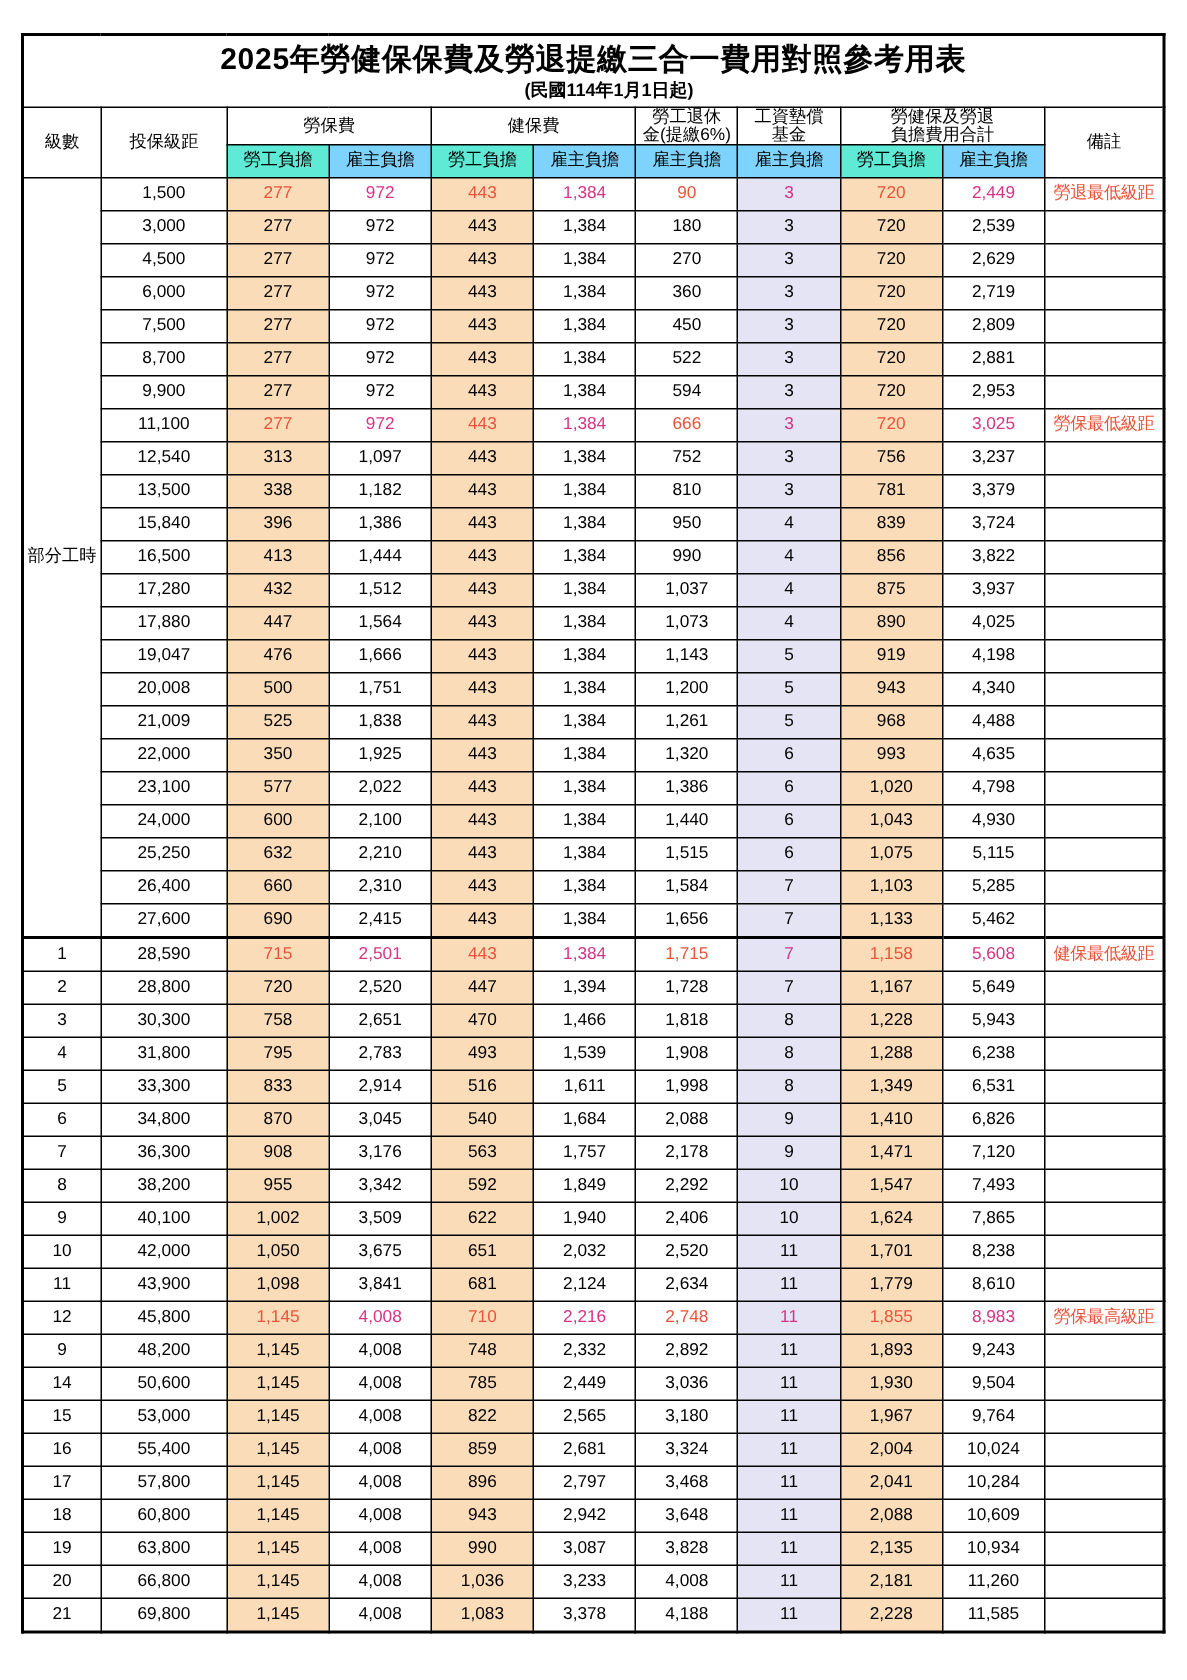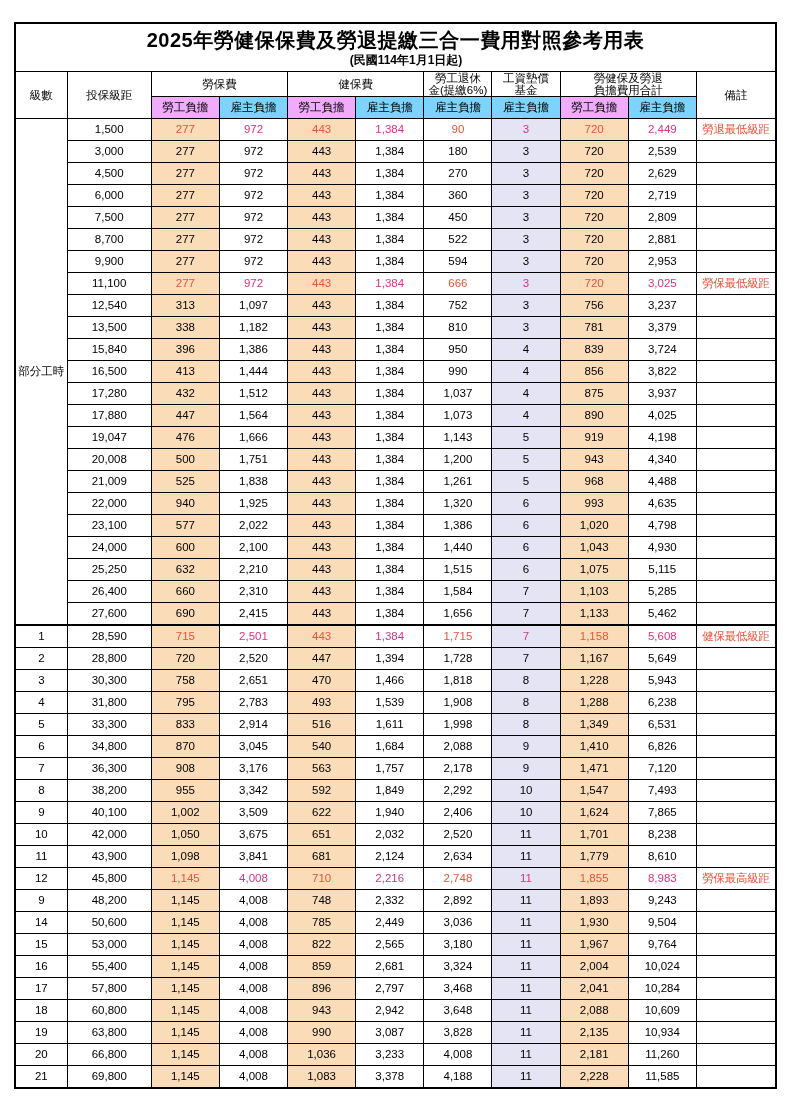--- a/index.html
+++ b/index.html
@@ -50,21 +50,21 @@
   
   .hdr{
     font-size:12px;
     height:24px;
   }
   .hdr-small{
     font-size:10.5px;
     line-height:1.15;
   }
   .hdr-orange{
-    background:#f0abfc;
+    background:#5eead4;
     font-size:11px;
     height:19px;
   }
   .hdr-plain{
     background:#7dd3fc;
     font-size:11px;
     height:19px;
   }
   
   .c-orange{background:#fbdcb9;}
@@ -347,21 +347,21 @@
           <td class="c-orange">443</td>
           <td class="c-white">1,384</td>
           <td class="c-white">1,261</td>
           <td class="c-blue">5</td>
           <td class="c-orange">968</td>
           <td class="c-white">4,488</td>
           <td class="note"></td>
         </tr>
         <tr>
           <td class="c-salary c-white">22,000</td>
-          <td class="c-orange">940</td>
+          <td class="c-orange">350</td>
           <td class="c-white">1,925</td>
           <td class="c-orange">443</td>
           <td class="c-white">1,384</td>
           <td class="c-white">1,320</td>
           <td class="c-blue">6</td>
           <td class="c-orange">993</td>
           <td class="c-white">4,635</td>
           <td class="note"></td>
         </tr>
         <tr>

